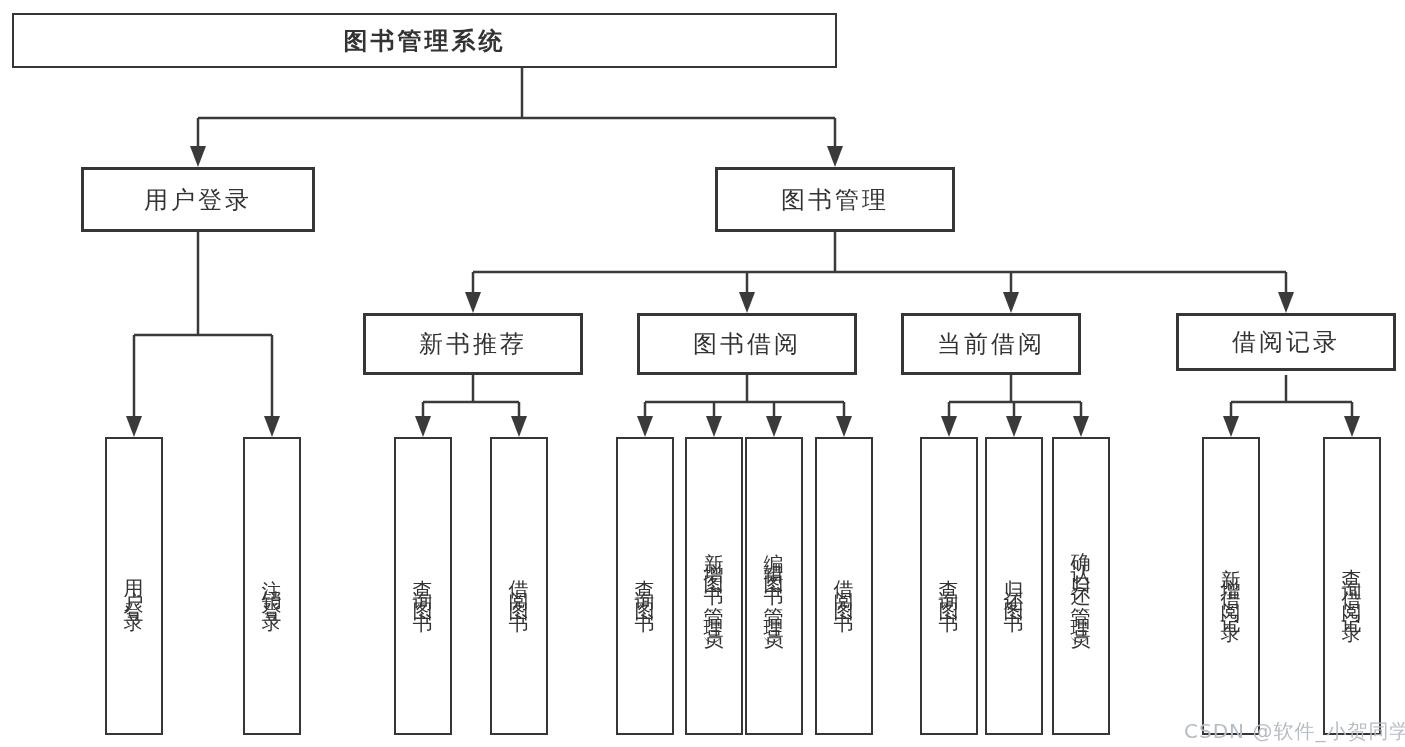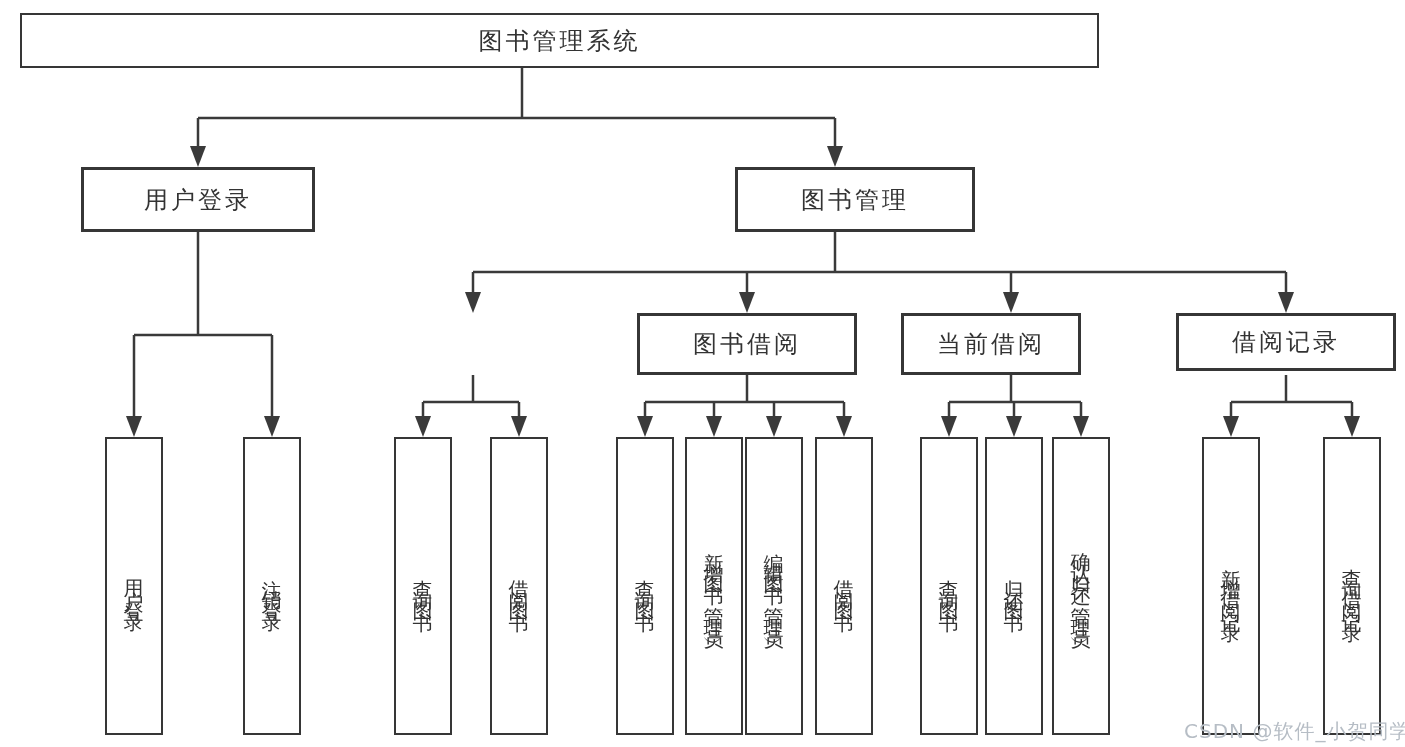--- a/index.html
+++ b/index.html
@@ -96,31 +96,34 @@
       <polygon points="766,416 782,416 774,437"></polygon>
       <polygon points="836,416 852,416 844,437"></polygon>
       <polygon points="941,416 957,416 949,437"></polygon>
       <polygon points="1006,416 1022,416 1014,437"></polygon>
       <polygon points="1073,416 1089,416 1081,437"></polygon>
       <polygon points="1223,416 1239,416 1231,437"></polygon>
       <polygon points="1344,416 1360,416 1352,437"></polygon>
     </g>
   </svg>
 
-  <div class="node hnode root" style="left:20px; top:13px; width:1079px; height:55px;">
+  <div class="node hnode root" style="left:12px; top:13px; width:825px; height:55px;font-weight:bold;">
     <span>图书管理系统</span>
   </div>
 
   <div class="node hnode" style="left:81px; top:167px; width:234px; height:65px;">
     <span>用户登录</span>
   </div>
-  <div class="node hnode" style="left:715px; top:167px; width:240px; height:65px;margin-left:20px;">
+  <div class="node hnode" style="left:715px; top:167px; width:240px; height:65px;">
     <span>图书管理</span>
   </div>
 
+  <div class="node hnode" style="left:363px; top:313px; width:220px; height:62px;">
+    <span>新书推荐</span>
+  </div>
   <div class="node hnode" style="left:637px; top:313px; width:220px; height:62px;text-align:center;">
     <span>图书借阅</span>
   </div>
   <div class="node hnode" style="left:901px; top:313px; width:180px; height:62px;">
     <span>当前借阅</span>
   </div>
   <div class="node hnode" style="left:1176px; top:313px; width:220px; height:58px;">
     <span>借阅记录</span>
   </div>
 

